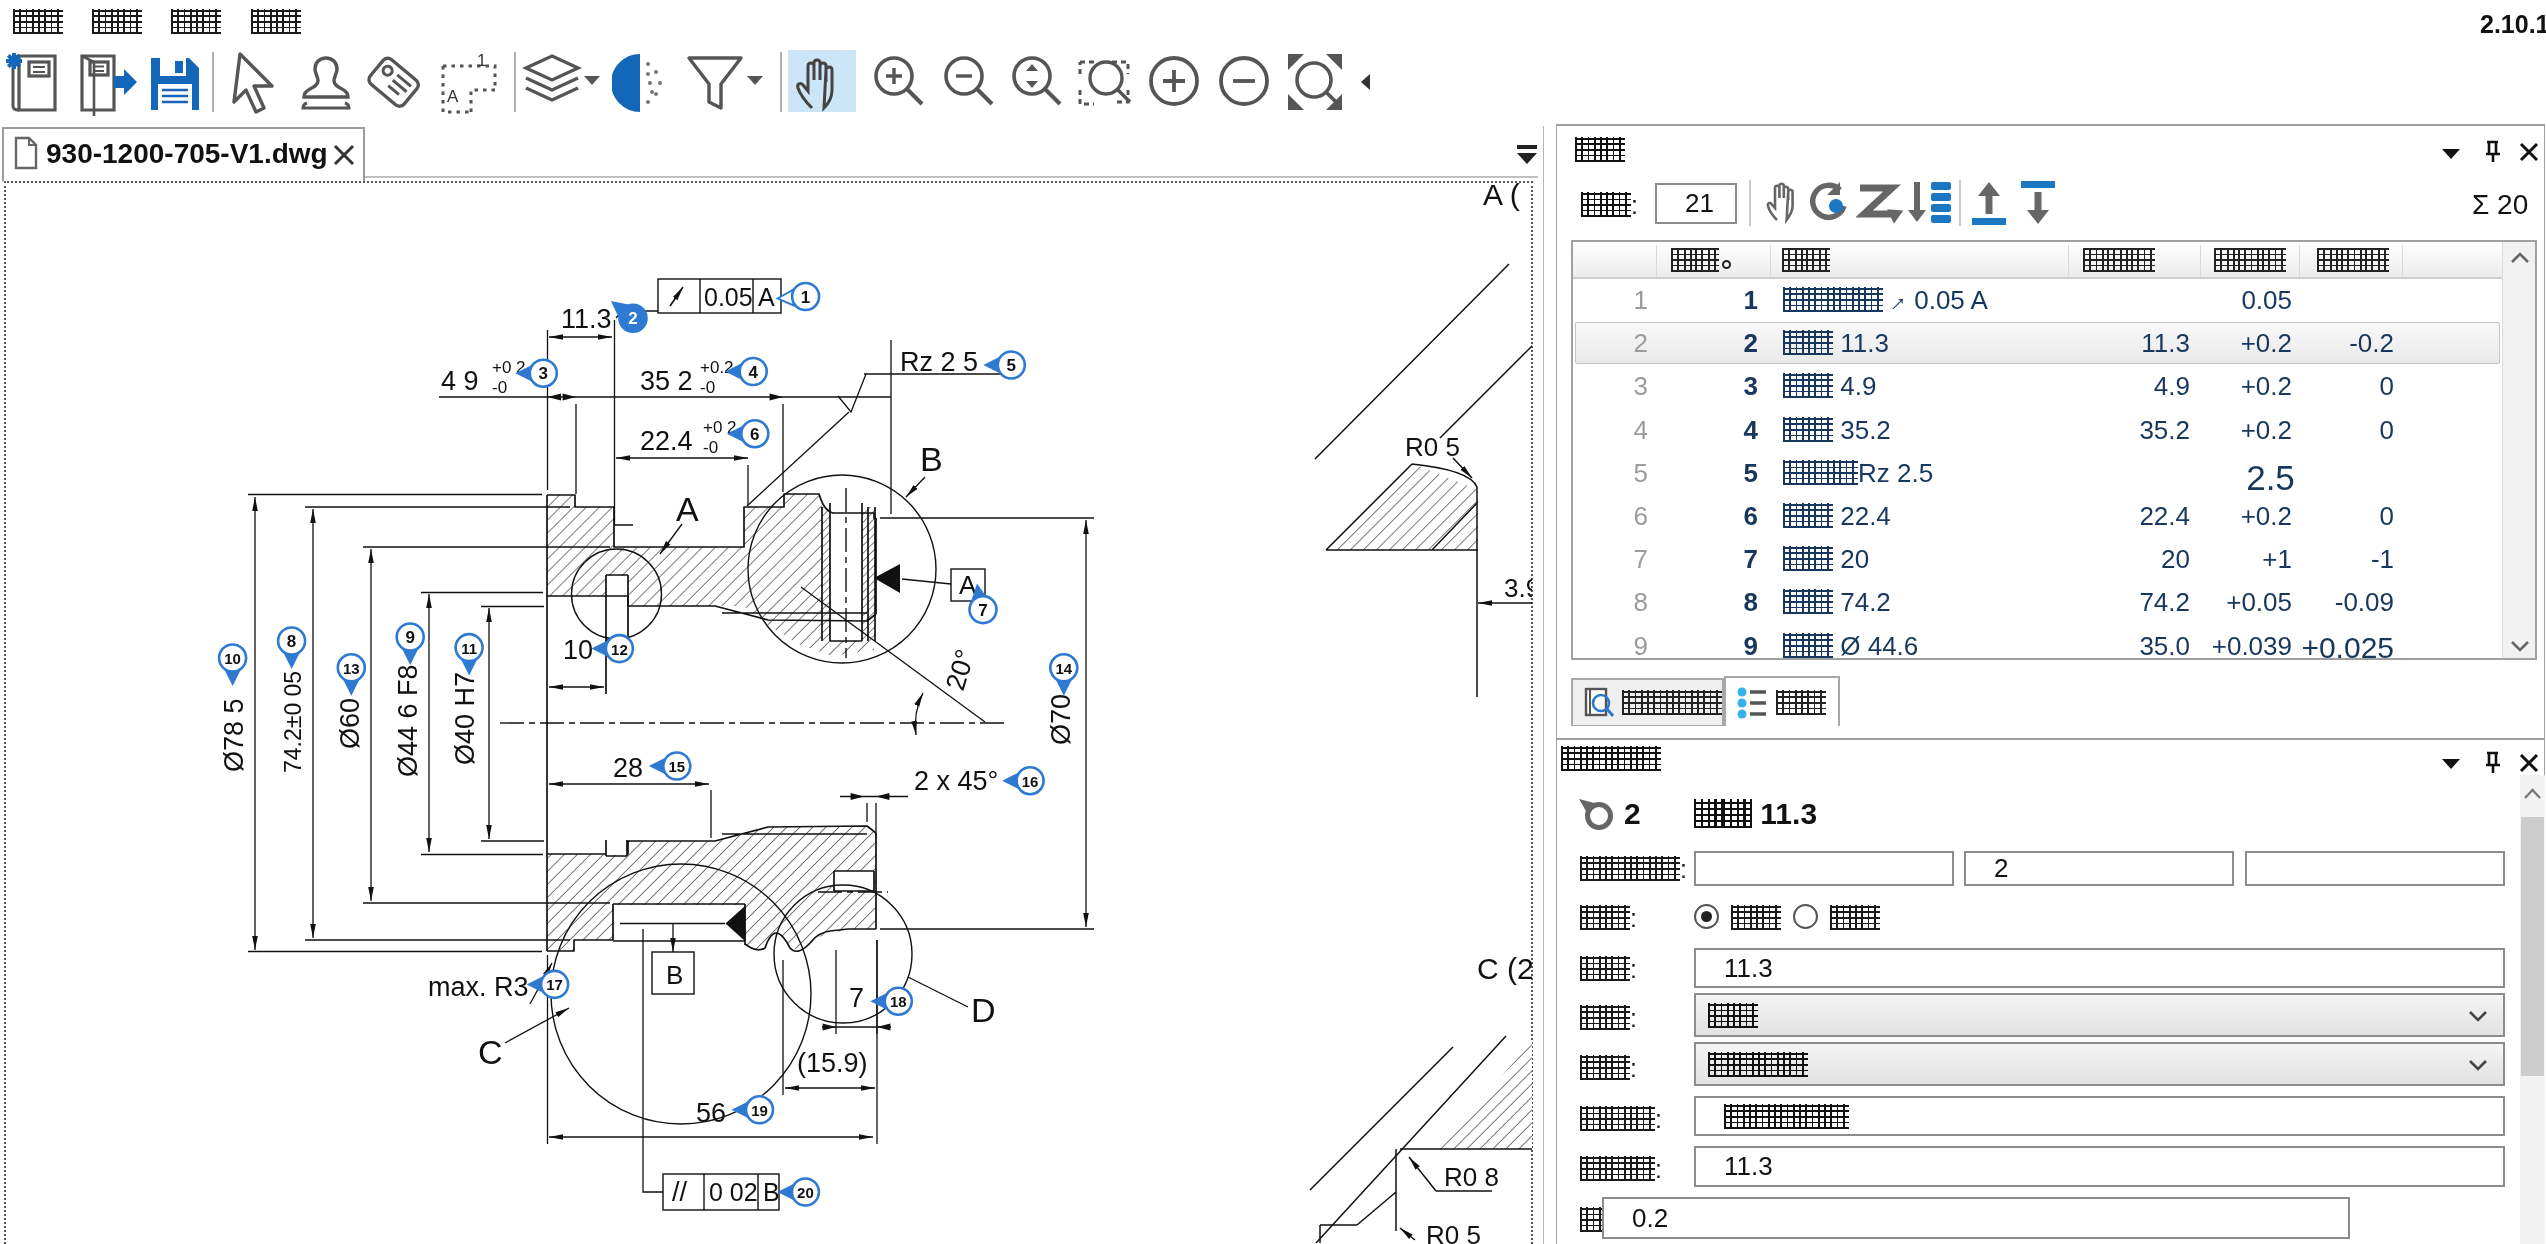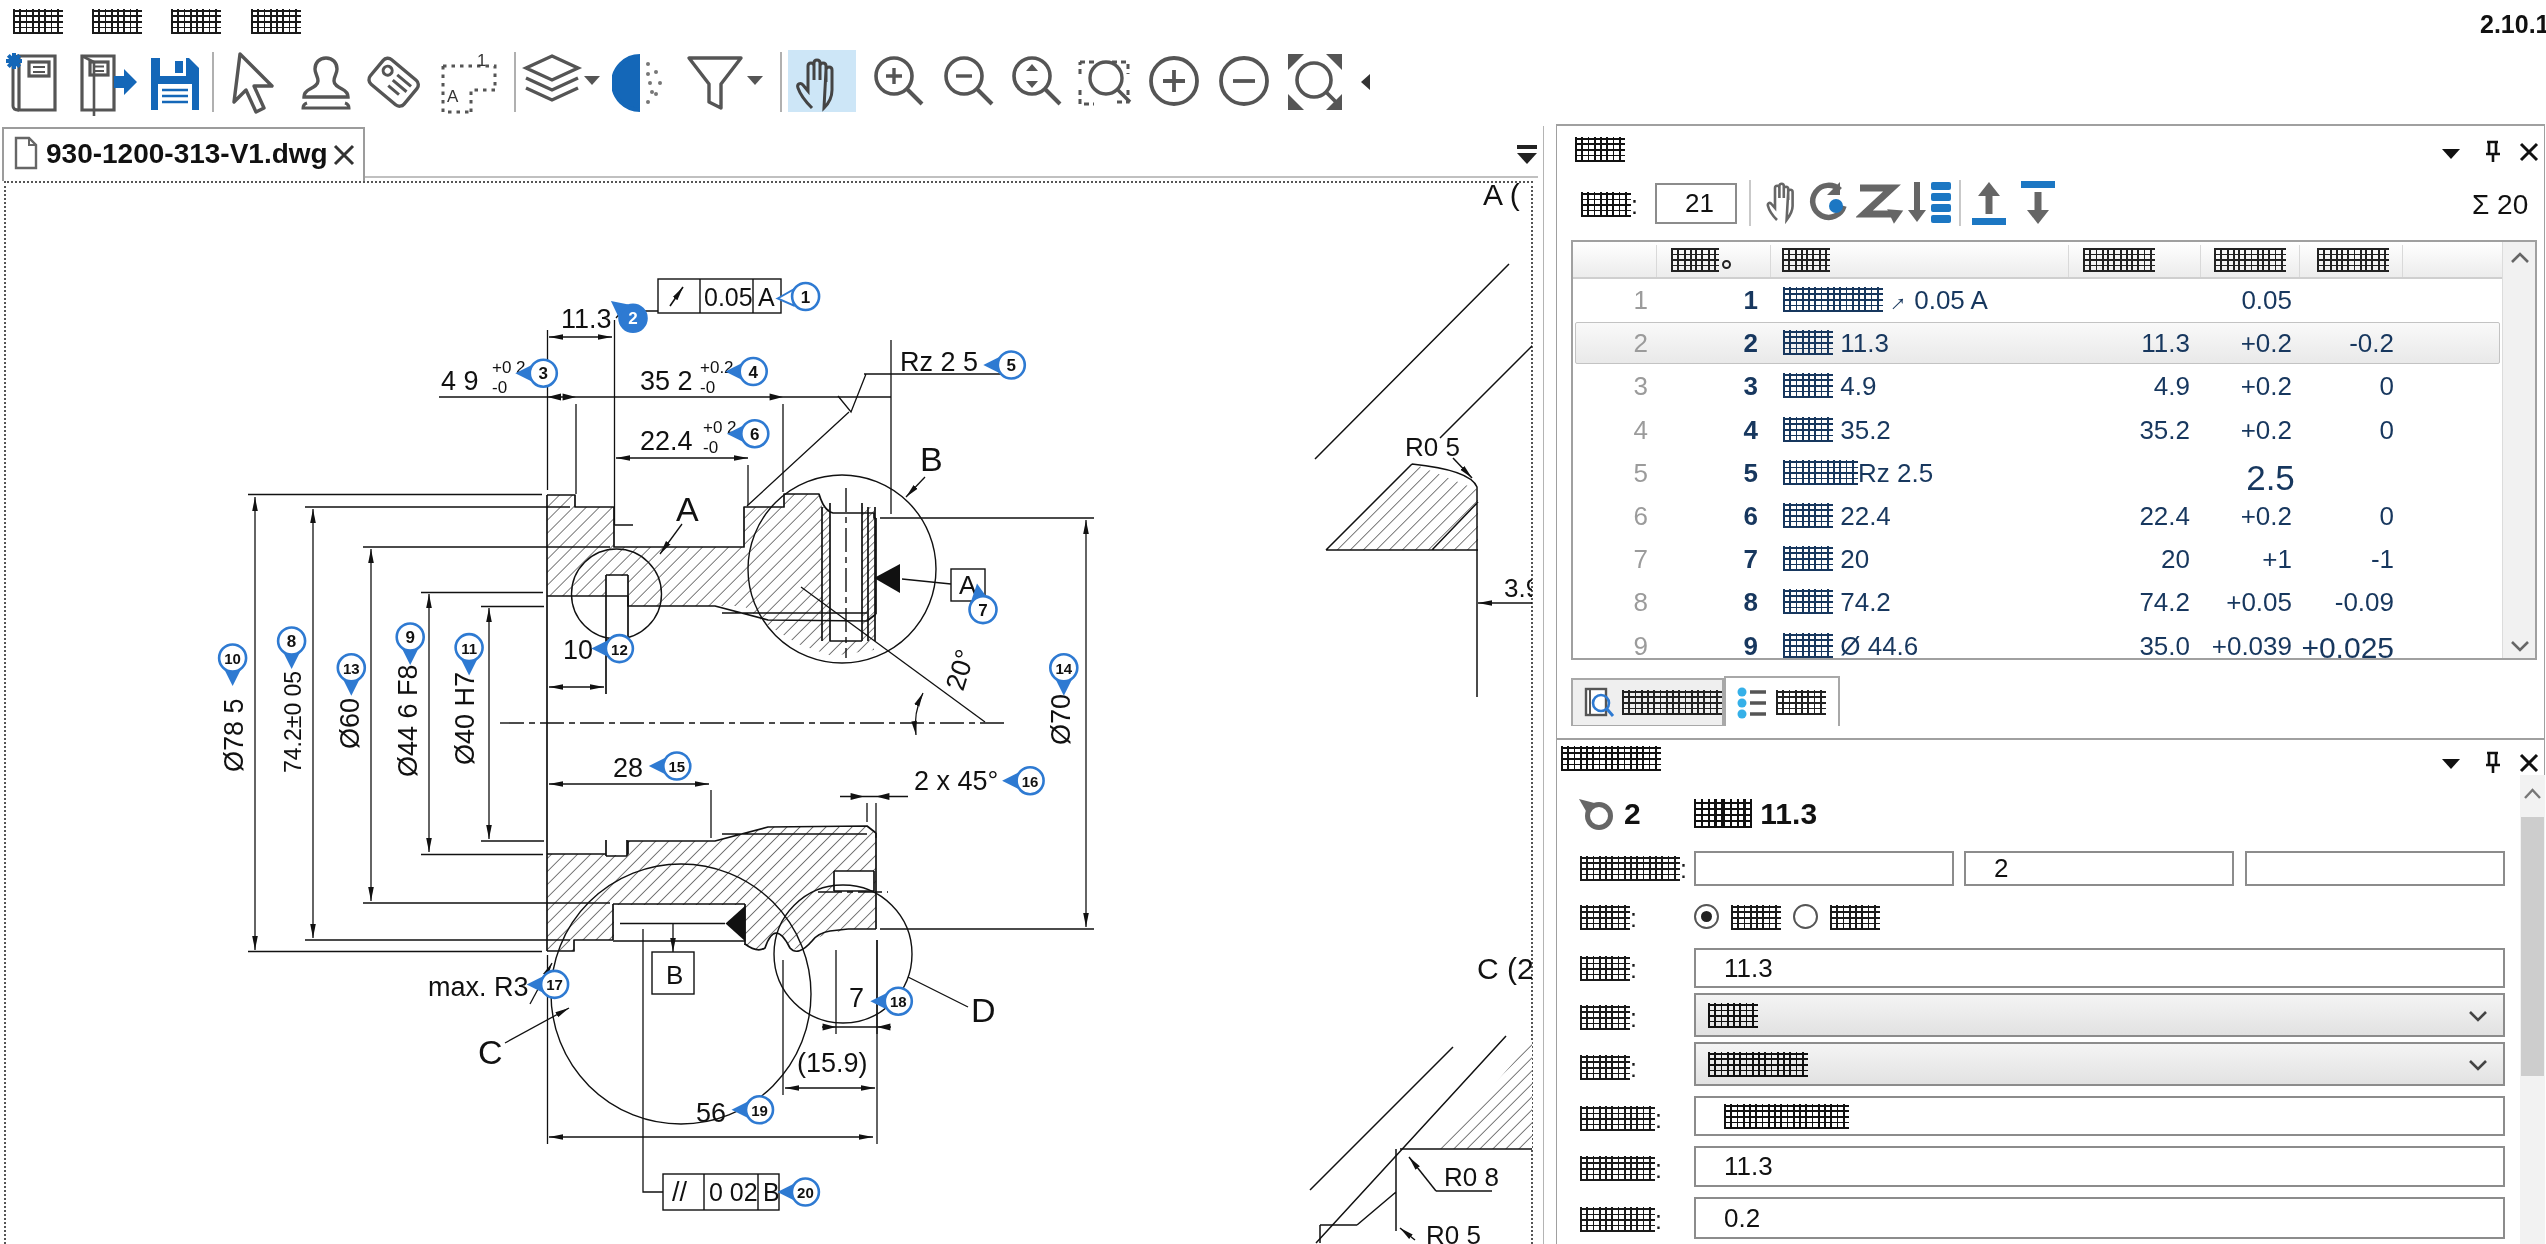--- a/index.html
+++ b/index.html
@@ -154,21 +154,21 @@
       </svg>
 <svg style="left:1356px" width="20" height="66" viewBox="0 0 20 66">
         <path d="M14 24 l-9 8 9 8 z" fill="#333"></path>
       </svg>
 </rect></div>
 <div class="tab">
     <svg style="position:absolute;left:10px;top:7px" width="24" height="34" viewBox="0 0 24 34">
       <path d="M2 2 H15 L22 9 V32 H2 Z" fill="#fff" stroke="#666" stroke-width="2.4"></path>
       <path d="M15 2 V9 H22" fill="none" stroke="#666" stroke-width="2"></path>
     </svg>
-    <span style="position:absolute;left:42px;top:9px">930-1200-313-V1.dwg</span>
+    <span style="position:absolute;left:42px;top:9px">930-1200-705-V1.dwg</span>
     <svg style="position:absolute;left:327px;top:13px" width="26" height="26" viewBox="0 0 26 26">
       <path d="M4 4 L22 22 M22 4 L4 22" stroke="#333" stroke-width="3"></path>
     </svg>
   </div>
 <div class="tabline"></div>
 <svg class="abs" style="left:1514px;top:142px" width="26" height="26" viewBox="0 0 26 26">
     <rect x="3" y="3" width="20" height="4" fill="#222"></rect>
     <path d="M3 11 h20 l-10 11 z" fill="#222"></path>
   </svg>
 <div class="canvas"></div>
@@ -651,19 +651,19 @@
 <div class="inp" style="left:1694px;top:1096px;width:811px;height:40px">
     <i class="cj c25"></i>
     <i class="cj c25"></i>
     <i class="cj c25"></i>
     <i class="cj c25"></i>
     <i class="cj c25"></i>
   </div>
 <div class="lbl" style="left:1580px;top:1155px"><i class="cj c25"></i><i class="cj c25"></i><i class="cj c25"></i>:</div>
 <div class="inp" style="left:1694px;top:1146px;width:811px;height:41px">11.3</div>
 <div class="lbl" style="left:1580px;top:1206px"><i class="cj c25"></i><i class="cj c25"></i><i class="cj c25"></i>:</div>
-<div class="inp" style="left:1694px;top:1197px;width:811px;height:42px">0.2</div>
+<div class="inp" style="left:1602px;top:1197px;width:748px;height:42px">0.2</div>
 
 <div class="abs" style="left:2520px;top:775px;width:25px;height:469px;background:#f2f2f2"></div>
 <svg class="abs" style="left:2522px;top:786px" width="21" height="16" viewBox="0 0 21 16">
     <path d="M3 12 L10.5 4 L18 12" fill="none" stroke="#777" stroke-width="2.4"></path>
   </svg>
 <div class="abs" style="left:2521px;top:817px;width:23px;height:259px;background:#cdcdcd"></div>
 
 </body></html>

